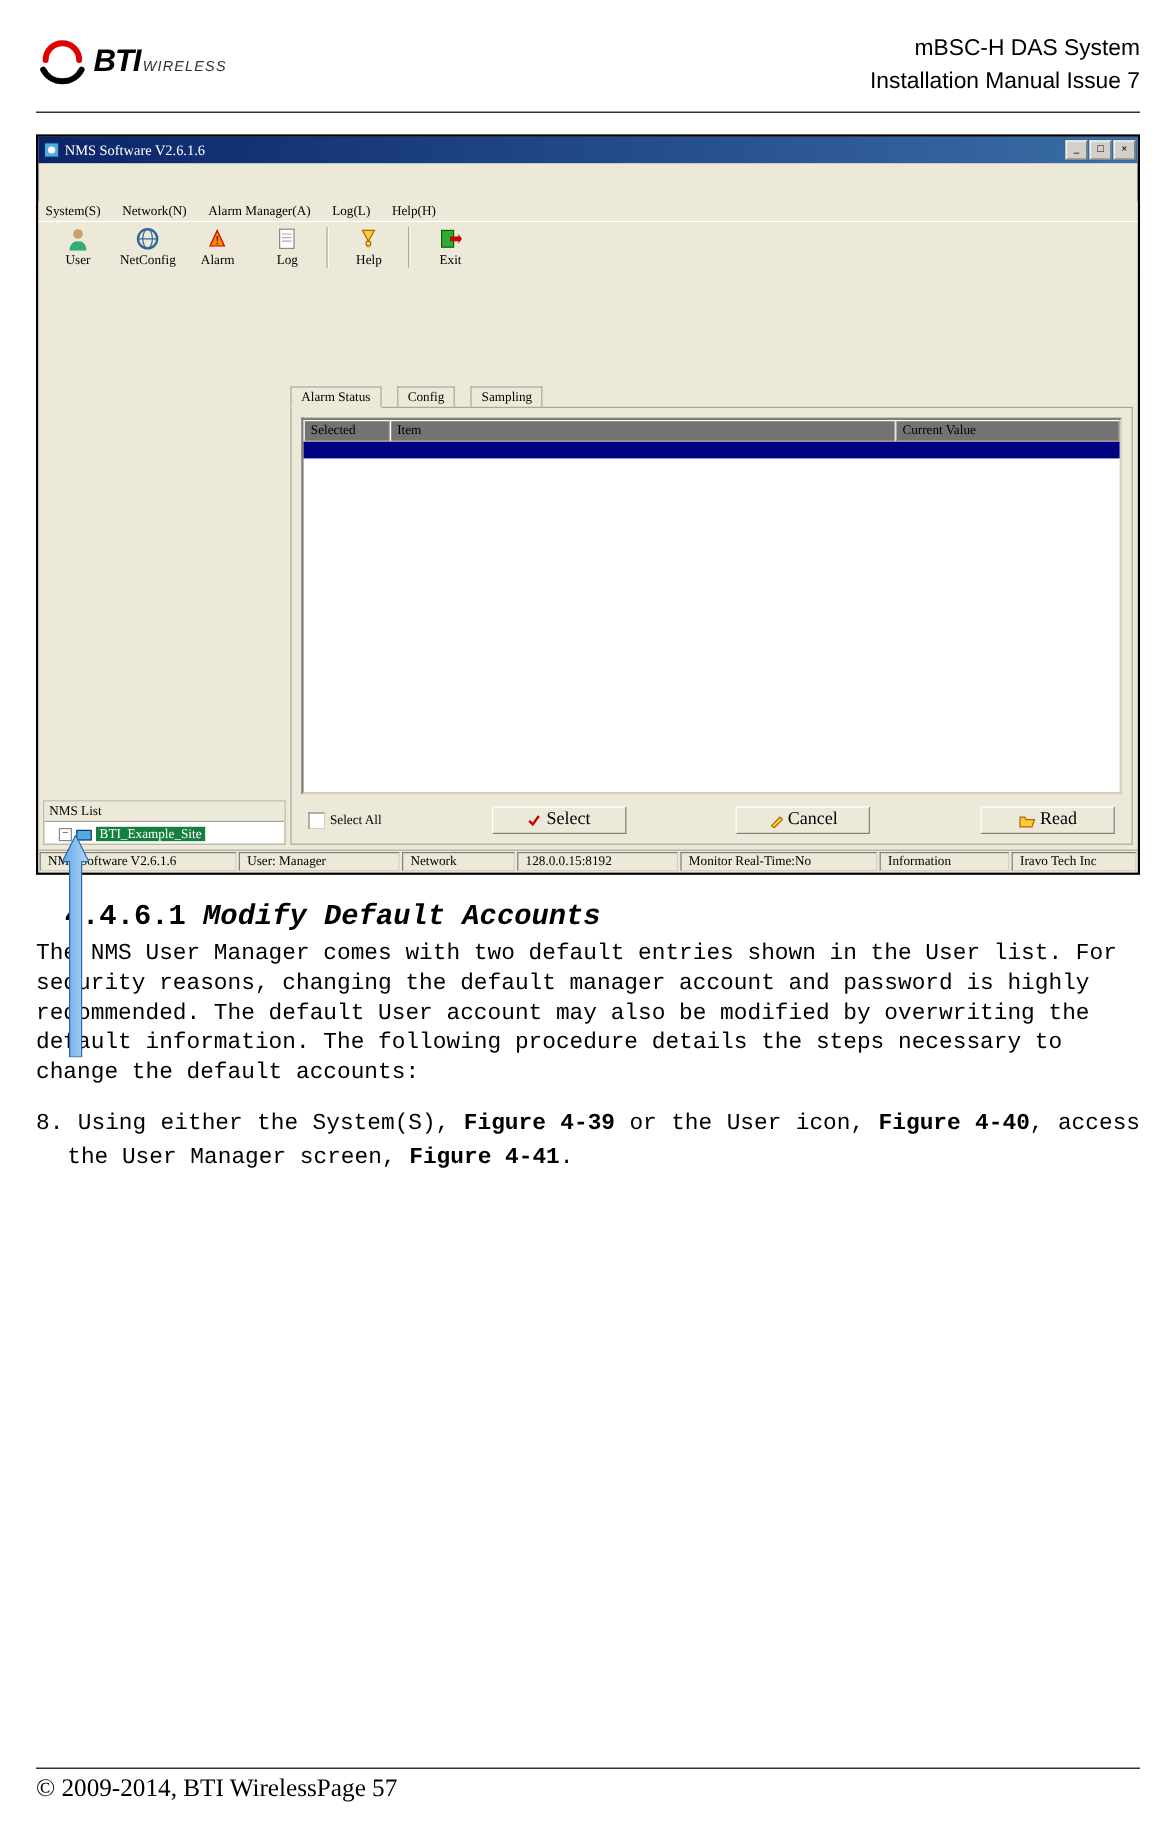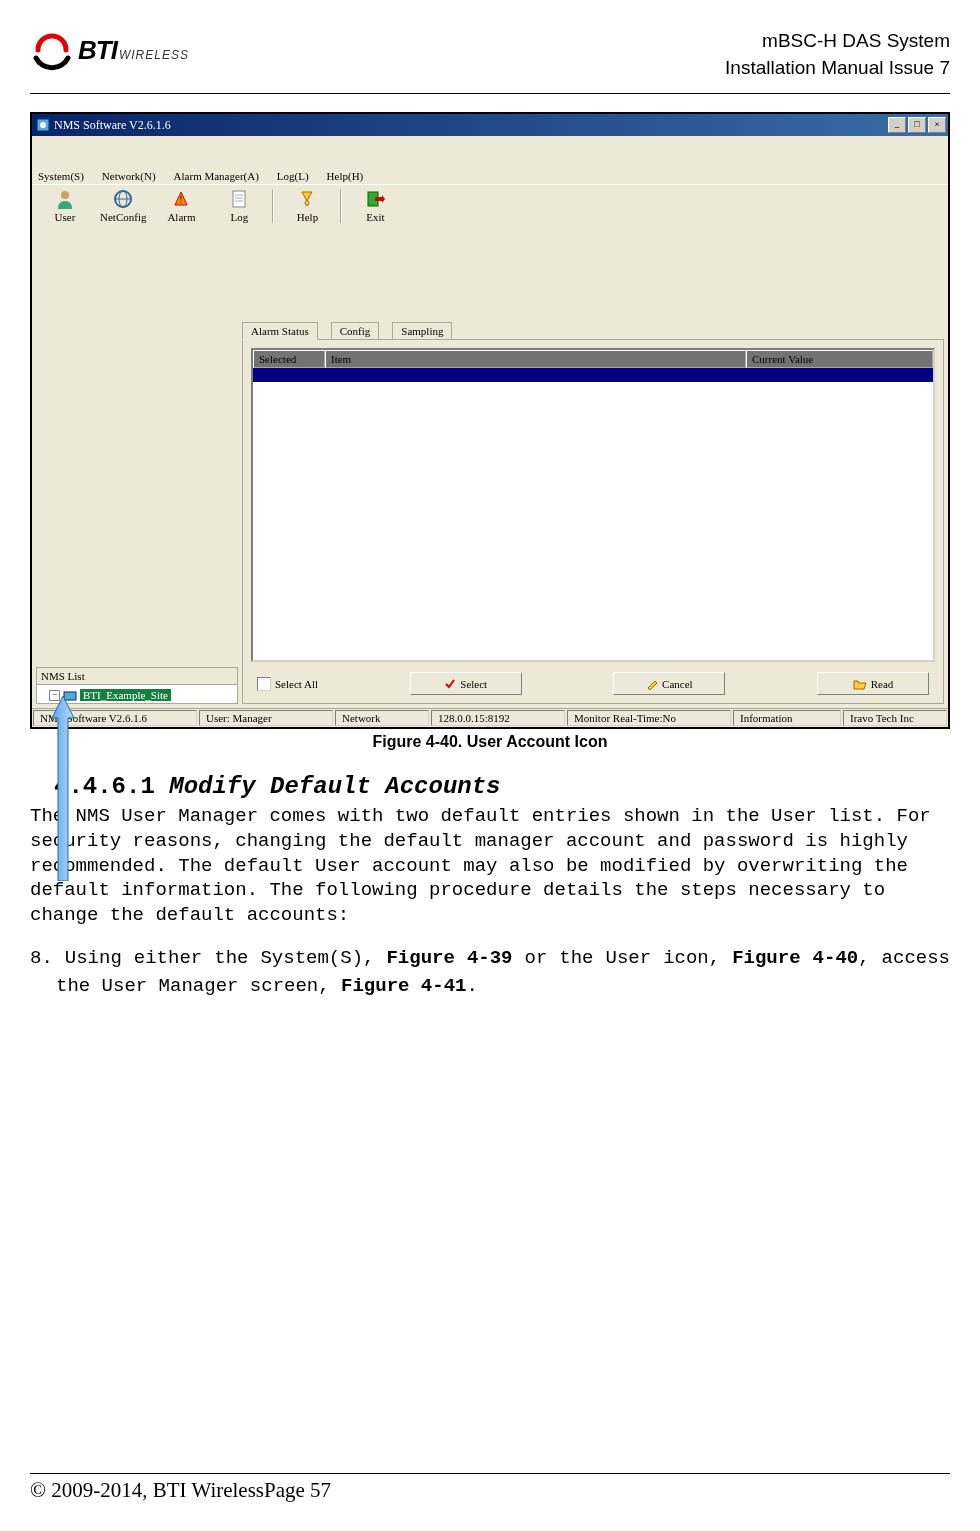--- a/index.html
+++ b/index.html
@@ -240,21 +240,21 @@
     .app-btn {
       display: inline-flex;
       align-items: center;
       justify-content: center;
       gap: 4px;
       min-width: 90px;
       height: 21px;
       border: 1px solid;
       border-color: #fff #808080 #808080 #fff;
       background: #ece9d8;
-      font-size: 11px;
+      font-size: 15px;
       padding: 0 10px;
     }
     .statusbar {
       display: flex;
       background: #ece9d8;
       border-top: 1px solid #aca899;
     }
     .status-cell {
       border: 1px inset #d4d0c8;
       padding: 1px 6px;
@@ -488,21 +488,20 @@
       <div class="status-cell" style="flex:0 0 150px">NMS Software V2.6.1.6</div>
       <div class="status-cell" style="flex:0 0 120px">User: Manager</div>
       <div class="status-cell" style="flex:0 0 80px">Network</div>
       <div class="status-cell" style="flex:0 0 120px">128.0.0.15:8192</div>
       <div class="status-cell" style="flex:0 0 150px">Monitor Real-Time:No</div>
       <div class="status-cell" style="flex:1">Information</div>
       <div class="status-cell" style="flex:0 0 90px">Iravo Tech Inc</div>
     </div>
   </div>
 
-  <div class="caption">Figure 4-40. User Account Icon</div>
 
   <div class="body-text">
     <div class="section-heading">
       <span class="section-num">4.4.6.1</span>
       <span>Modify Default Accounts</span>
     </div>
     <div style="margin-top:2px;">The NMS User Manager comes with two default entries shown in the User list. For security reasons, changing the default manager account and password is highly recommended. The default User account may also be modified by overwriting the default information. The following procedure details the steps necessary to change the default accounts:</div>
 
     <div class="step">
       <span>8.  Using either the System(S), </span><b>Figure 4-39</b><span> or the User icon, </span><b>Figure 4-40</b><span>, access the User Manager screen, </span><b>Figure 4-41</b><span>.</span>

